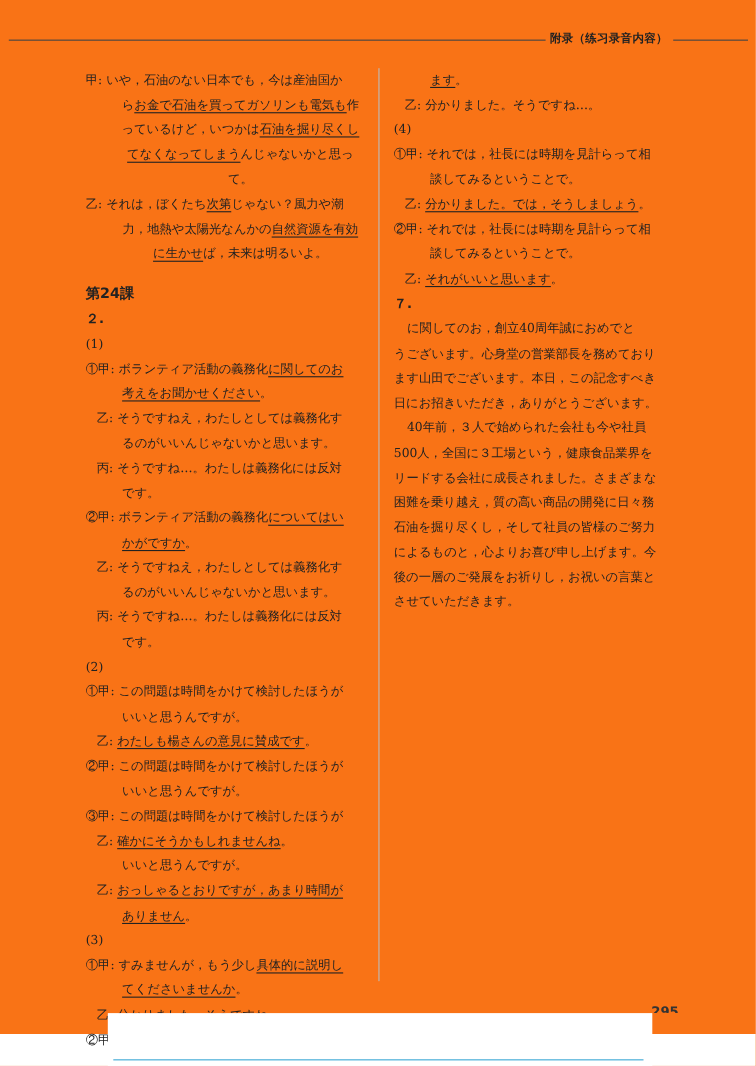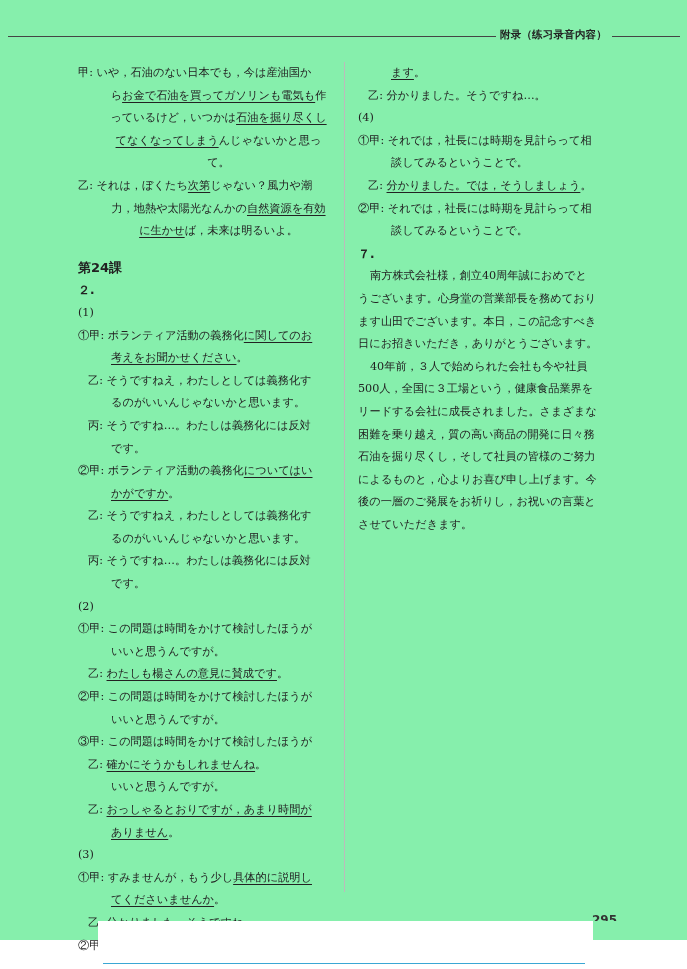--- a/index.html
+++ b/index.html
@@ -1,21 +1,21 @@
 <!DOCTYPE html>
 <html><head>
 <meta charset="utf-8">
 <style>
   html, body { margin:0; padding:0; }
   body {
     width:687px; height:969px; background:#ffffff; position:relative; overflow:hidden;
     font-family:"DejaVu Serif", "Liberation Serif", serif; color:#222;
   }
   .page {
-    position:absolute; left:0; top:0; width:687px; height:940px; background:#86efac;
+    position:absolute; left:0; top:0; width:687px; height:940px; background:#f97316;
   }
   .header-line {
     position:absolute; top:36px; height:1px; background:#444;
   }
   .header-left { left:8px; width:488px; }
   .header-right { left:612px; width:68px; }
   .header-title {
     position:absolute; top:28px; left:500px; font-size:10.5px; font-weight:bold;
     font-family:"DejaVu Sans", sans-serif; color:#222; white-space:nowrap; letter-spacing:0.2px;
   }
@@ -100,22 +100,23 @@
 
   <div class="col col-right">
     <span class="line ind3"><span class="u">ます</span><span>。</span></span>
     <span class="line ind2"><span>乙: 分かりました。そうですね…。</span></span>
     <span class="line"><span>(4)</span></span>
     <span class="line"><span>①甲: それでは，社長には時期を見計らって相</span></span>
     <span class="line ind3"><span>談してみるということで。</span></span>
     <span class="line ind2"><span>乙: </span><span class="u">分かりました。では，そうしましょう</span><span>。</span></span>
     <span class="line"><span>②甲: それでは，社長には時期を見計らって相</span></span>
     <span class="line ind3"><span>談してみるということで。</span></span>
+    <span class="line ind2"><span>乙: </span><span class="u">それがいいと思います</span><span>。</span></span>
     <span class="line num-title"><span>７.</span></span>
-    <span class="line para-ind"><span>南方株式会社様，創立40周年誠におめでと</span></span>
+    <span class="line para-ind"><span>に関してのお，創立40周年誠におめでと</span></span>
     <span class="line"><span>うございます。心身堂の営業部長を務めており</span></span>
     <span class="line"><span>ます山田でございます。本日，この記念すべき</span></span>
     <span class="line"><span>日にお招きいただき，ありがとうございます。</span></span>
     <span class="line para-ind"><span>40年前，３人で始められた会社も今や社員</span></span>
     <span class="line"><span>500人，全国に３工場という，健康食品業界を</span></span>
     <span class="line"><span>リードする会社に成長されました。さまざまな</span></span>
     <span class="line"><span>困難を乗り越え，質の高い商品の開発に日々務</span></span>
     <span class="line"><span>石油を掘り尽くし，そして社員の皆様のご努力</span></span>
     <span class="line"><span>によるものと，心よりお喜び申し上げます。今</span></span>
     <span class="line"><span>後の一層のご発展をお祈りし，お祝いの言葉と</span></span>

